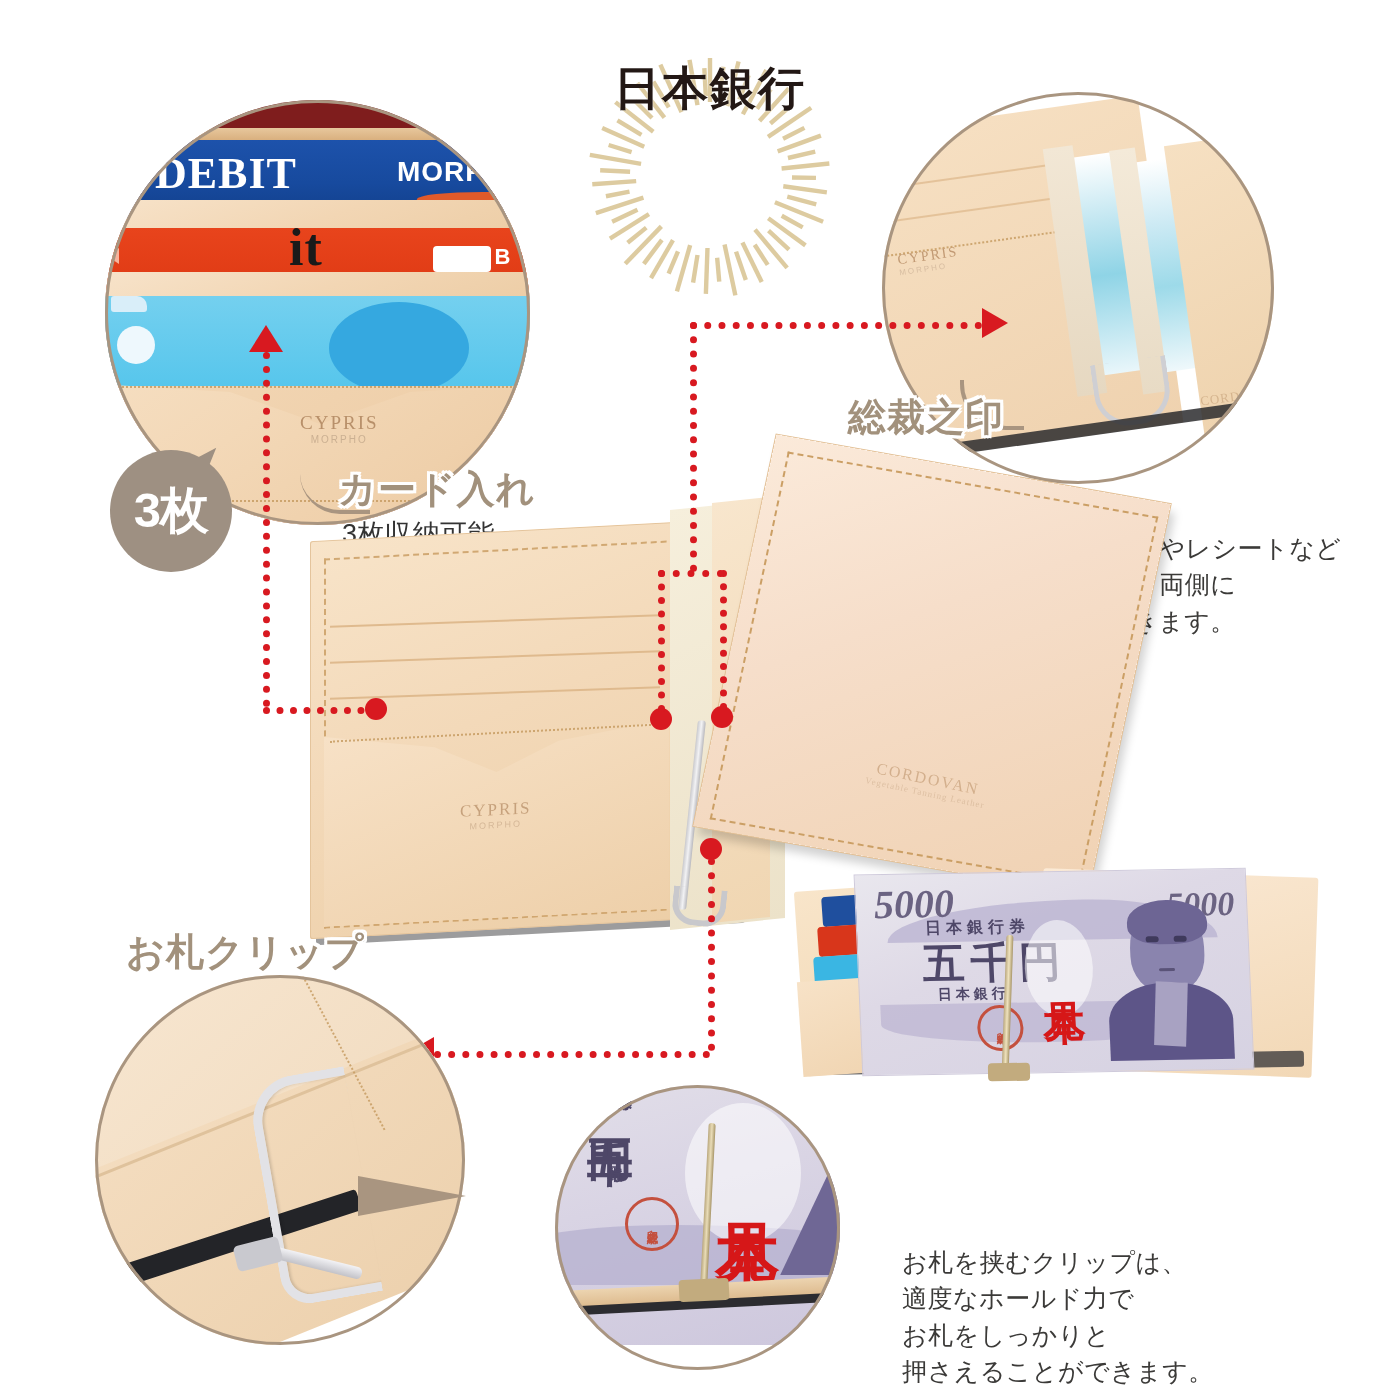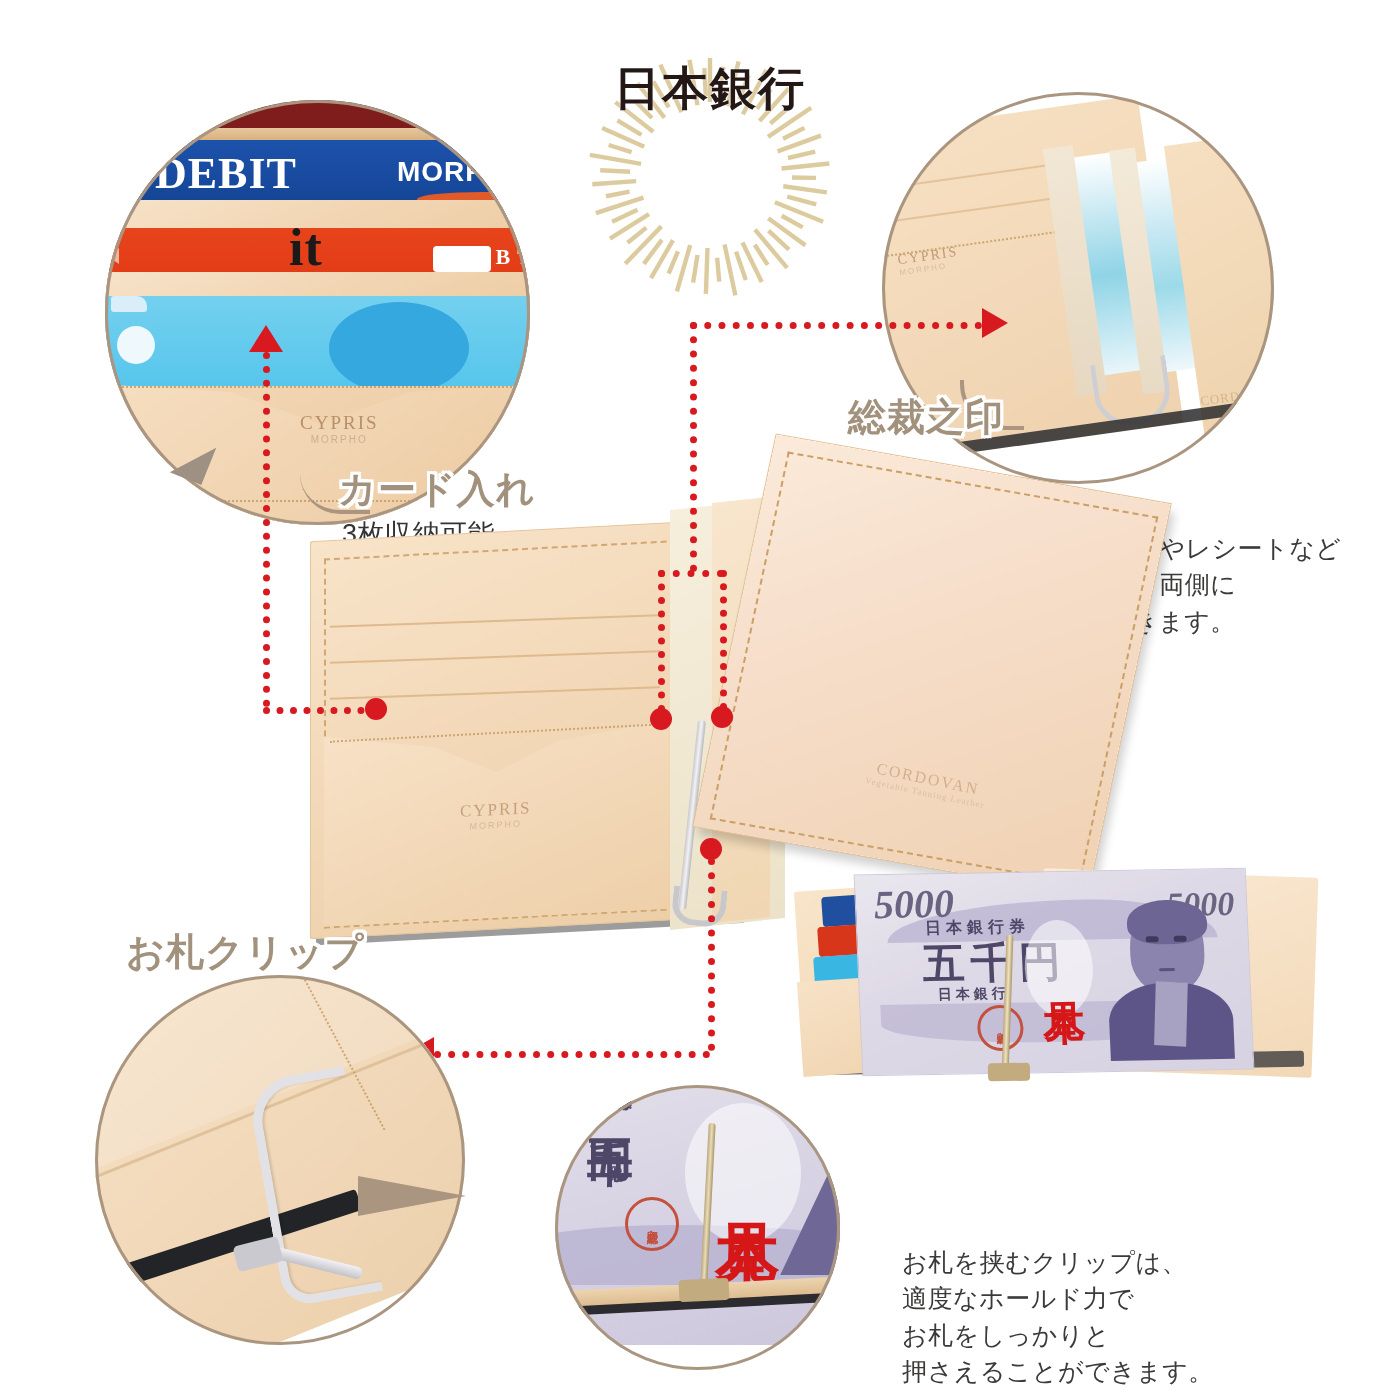--- a/index.html
+++ b/index.html
@@ -258,21 +258,21 @@
       <span class="wordmark" style="right:10px;top:16px;font-size:28px;font-family:'Liberation Sans',sans-serif;">MORPHO</span>
       <div class="abs" style="left:8px;top:26px;width:0;height:0;border-top:9px solid transparent;border-bottom:9px solid transparent;border-right:13px solid #9fc2ec;"></div>
       <div class="abs" style="right:12px;top:52px;width:110px;height:12px;background:#e05a2a;border-radius:60% 10% 60% 10%;"></div>
     </div>
 
     <div class="abs leather2" style="left:-10px;top:100px;width:450px;height:40px;border-radius:0 0 30px 30px;"></div>
 
     <div class="card-strip card-red" style="left:-6px;top:128px;width:440px;height:62px;">
       <span class="wordmark" style="left:190px;top:-10px;font-size:52px;color:#1a1a1a;">it</span>
       <div class="abs" style="right:48px;top:18px;width:58px;height:26px;background:#fff;border-radius:4px;"></div>
-      <span class="wordmark" style="right:6px;top:16px;font-size:22px;font-family:Liberation Serif, serif;margin-left:20px;">B T</span>
+      <span class="wordmark" style="right:6px;top:16px;font-size:22px;font-family:Liberation Sans, sans-serif;margin-left:20px;">B T</span>
       <div class="abs" style="left:8px;top:20px;width:0;height:0;border-top:8px solid transparent;border-bottom:8px solid transparent;border-right:12px solid #f7b39c;"></div>
     </div>
 
     <div class="abs leather2" style="left:-10px;top:172px;width:450px;height:36px;border-radius:0 0 26px 26px;"></div>
 
     <div class="card-strip card-cyan" style="left:-6px;top:196px;width:440px;height:90px;">
       <div class="abs" style="right:70px;top:6px;width:140px;height:92px;background:#35a8e0;border-radius:50%;"></div>
       <div class="abs" style="left:18px;top:30px;width:38px;height:38px;background:#eef8fd;border-radius:50%;"></div>
       <div class="abs" style="left:12px;top:0px;width:36px;height:16px;background:#d9eef9;border-radius:3px 10px 3px 3px;"></div>
     </div>
@@ -284,20 +284,23 @@
     <div class="stitch" style="left:12px;top:400px;width:400px;border-top-style:dotted;"></div>
 
     <div class="abs" style="left:195px;top:312px;text-align:center;">
       <div style="font-family:'Liberation Serif',serif;color:#b8906a;font-size:19px;letter-spacing:2px;">CYPRIS</div>
       <div style="font-family:'Liberation Sans',sans-serif;color:#cbb092;font-size:10px;letter-spacing:2px;">MORPHO</div>
     </div>
   </div>
   <div class="circle-ring" style="left:105px;top:100px;width:425px;height:425px;"></div>
 
   <div class="badge-tail" style="left:176px;top:440px;"></div>
+  <div class="badge" style="left:110px;top:450px;">
+    <span>3枚</span>
+  </div>
 
   <div class="abs" style="left:300px;top:470px;width:70px;height:40px;
               border-bottom:4px solid #a99580;border-radius:0 0 0 40px;"></div>
   <div class="cap-label" style="left:338px;top:464px;">カード入れ</div>
   <div class="sub-text" style="left:342px;top:516px;">3枚収納可能。</div>
 
   <div class="circle-photo" style="left:882px;top:92px;width:392px;height:392px;background:#ffffff;">
 
     <div class="abs" style="left:-40px;top:24px;width:320px;height:330px;
                 background:linear-gradient(160deg,#f7e1c4,#efd2af);

